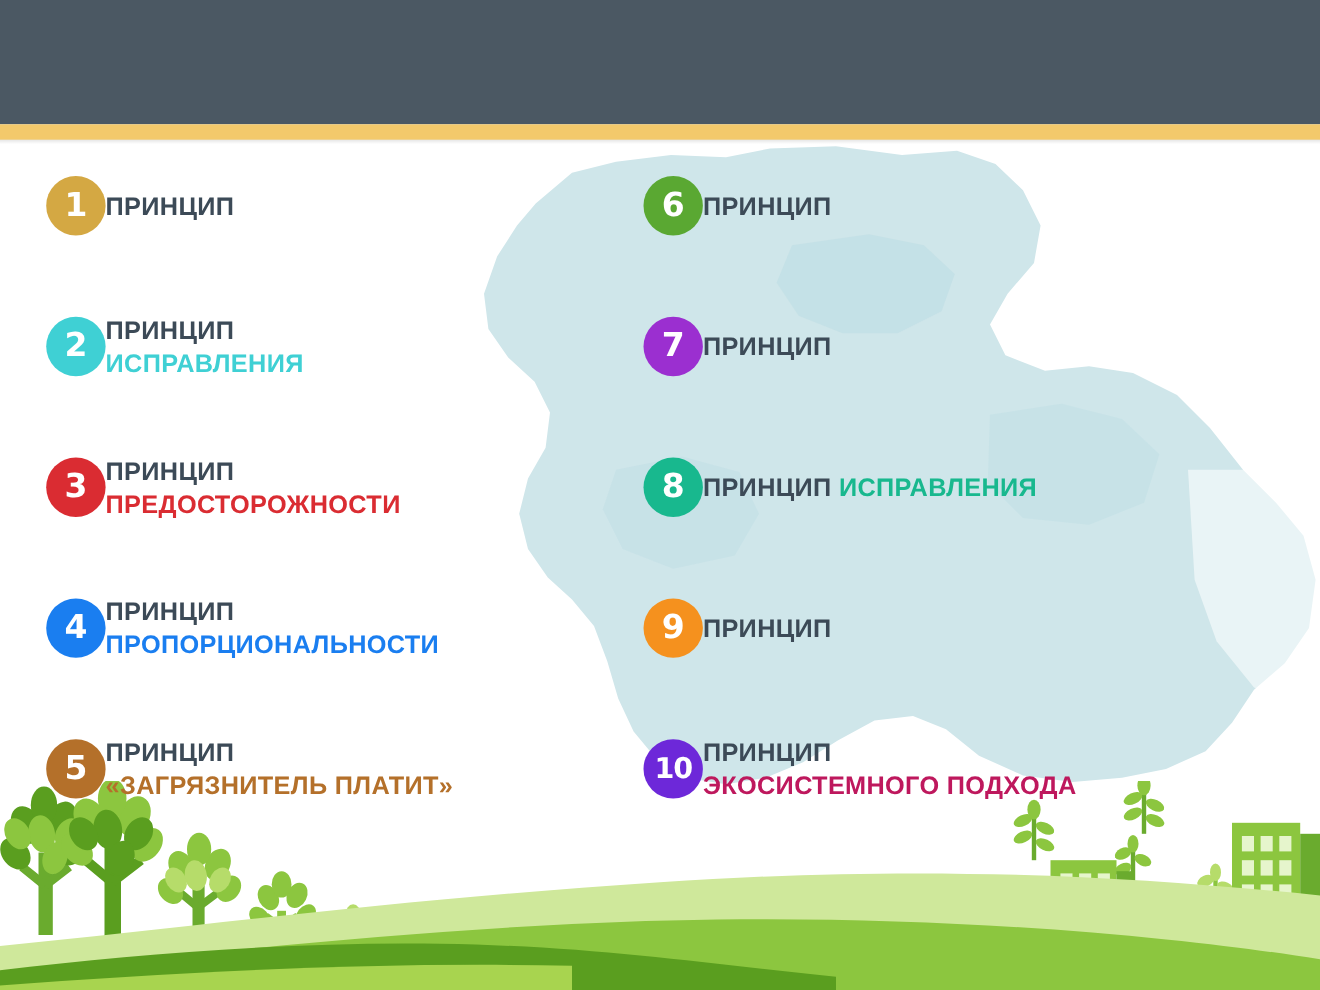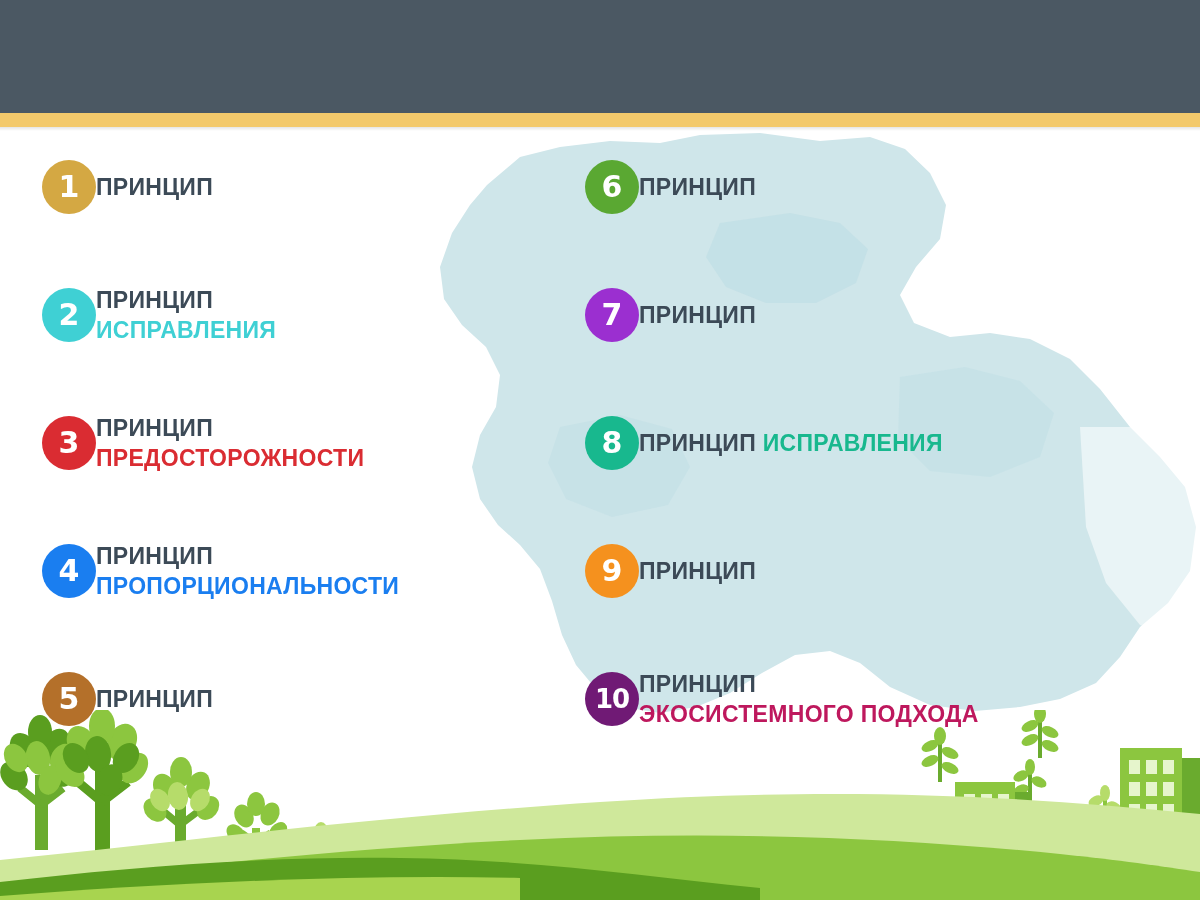--- a/index.html
+++ b/index.html
@@ -196,20 +196,21 @@
         <div class="ptext">
           <span class="pline pline-1">ПРИНЦИП</span>
           <span class="pline" style="color:#1a7ef0">ПРОПОРЦИОНАЛЬНОСТИ</span>
         </div>
       </div>
 
       <div class="principle" style="top:512px">
         <div class="badge" style="background:#b4702a">5</div>
         <div class="ptext">
           <span class="pline pline-1">ПРИНЦИП</span>
+          <span class="pline" style="color:#b4702a">«ЗАГРЯЗНИТЕЛЬ ПЛАТИТ»</span>
         </div>
       </div>
 
     </div>
 
     <div class="col col-right">
 
       <div class="principle" style="top:0px">
         <div class="badge" style="background:#5aa832">6</div>
         <div class="ptext">
@@ -232,21 +233,21 @@
       </div>
 
       <div class="principle" style="top:384px">
         <div class="badge" style="background:#f5911e">9</div>
         <div class="ptext">
           <span class="pline pline-1">ПРИНЦИП</span>
         </div>
       </div>
 
       <div class="principle" style="top:512px">
-        <div class="badge wide-num" style="background:#701a75">10</div>
+        <div class="badge wide-num" style="background:#6d28d9">10</div>
         <div class="ptext">
           <span class="pline pline-1">ПРИНЦИП</span>
           <span class="pline" style="color:#be185d">ЭКОСИСТЕМНОГО ПОДХОДА</span>
         </div>
       </div>
 
     </div>
   </div>
 
   <div class="scenery">

